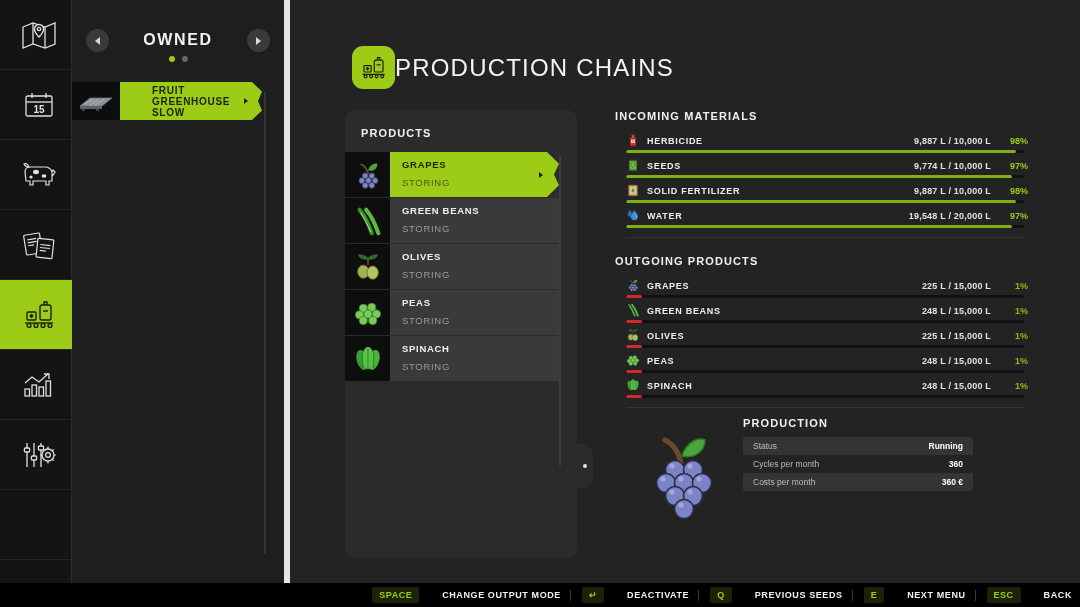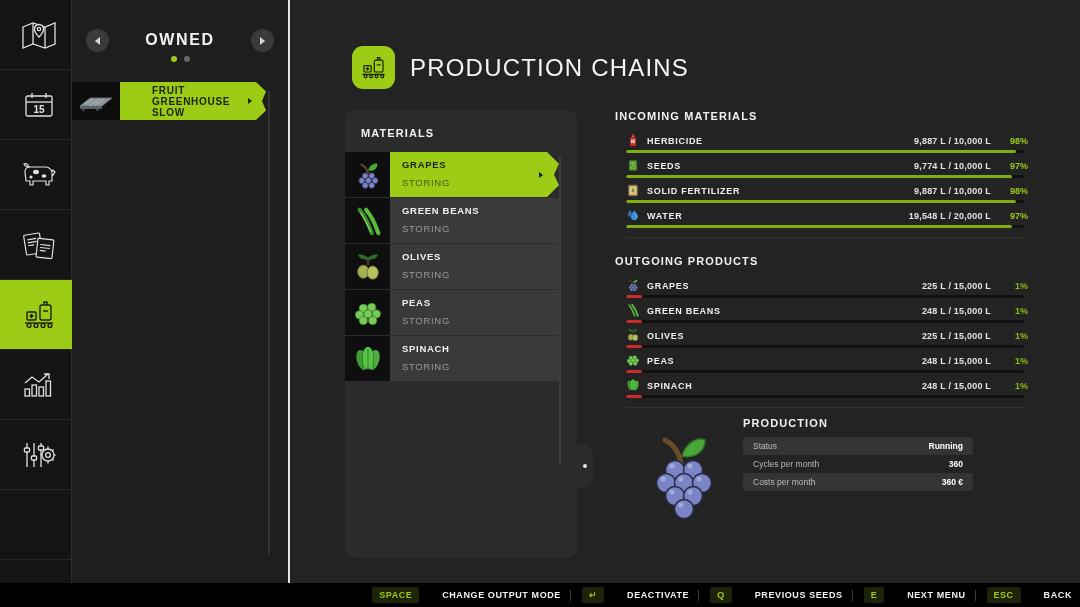--- a/index.html
+++ b/index.html
@@ -30,21 +30,21 @@
     display:flex; align-items:center; justify-content:flex-end;
     padding-right:3px;
   }
   .rail-nub::after { content:""; width:0;height:0;border-left:4px solid #1b1b1b;border-top:3px solid transparent;border-bottom:3px solid transparent; }
   .rail-item svg { display:block; }
   .rail-spacer { height:70px; border-bottom:1px solid #262626; }
 
   
   .owned {
     position:absolute; left:72px; top:0; width:218px; height:583px;
-    background:#1e1e1e; border-right:2px solid #e5e5e5;
+    background:#1e1e1e; border-right:6px solid #e5e5e5;
   }
   .owned-head { position:relative; height:72px; }
   .owned-title {
     position:absolute; left:0; right:0; top:31px; text-align:center;
     font-size:16px; font-weight:bold; letter-spacing:1.6px; color:#f2f2f2;
   }
   .arrow-btn {
     position:absolute; top:29px; width:23px; height:23px; border-radius:50%;
     background:#3a3a3a; display:flex; align-items:center; justify-content:center;
   }
@@ -71,21 +71,21 @@
   }
   .owned-tag::after {
     content:""; position:absolute; right:14px; top:50%; transform:translateY(-50%);
     width:0;height:0;border-left:4px solid #20240d;border-top:3px solid transparent;border-bottom:3px solid transparent;
   }
   .owned-scroll { position:absolute; right:18px; top:92px; width:2px; height:462px; background:#343434; }
 
   
   .main { position:absolute; left:290px; top:0; right:0; height:583px; background:#232323; }
 
-  .page-head { position:absolute; left:62px; top:46px; display:flex; align-items:center; gap:15px; }
+  .page-head { position:absolute; left:62px; top:46px; display:flex; align-items:center; }
   .page-icon { width:43px;height:43px;border-radius:11px; background:#9ccc15; display:flex;align-items:center;justify-content:center; }
   .page-title { font-size:24px; font-weight:normal; letter-spacing:1.2px; color:#f4f4f4; }
 
   
   .products-card {
     position:absolute; left:55px; top:110px; width:232px; height:448px;
     background:#2b2b2b; border-radius:9px;
   }
   .card-head {
     font-size:11px; font-weight:bold; letter-spacing:1.1px; color:#f0f0f0;
@@ -287,21 +287,21 @@
           <circle cx="7" cy="25.5" r="1.9"></circle>
           <circle cx="14" cy="25.5" r="1.9"></circle>
           <circle cx="21" cy="25.5" r="1.9"></circle>
           <circle cx="28" cy="25.5" r="1.9"></circle>
         </svg>
       </div>
       <div class="page-title">PRODUCTION CHAINS</div>
     </div>
 
     <div class="products-card">
-      <div class="card-head">MATERIALS</div>
+      <div class="card-head">PRODUCTS</div>
       <div class="prod-list" id="prod-list">
           <div class="prod-row sel">
             <div class="prod-thumb">
               <svg width="30" height="30" viewBox="0 0 32 32">
                 <path d="M16 14 C15 10 13 7 9 5" stroke="#6b4a2a" stroke-width="2.2" fill="none" stroke-linecap="round"></path>
                 <path d="M16 11 C18 5 23 3 26 4 C26 9 22 13 16 11 Z" fill="#4aa63a"></path>
                 <g fill="#7b84c4" stroke="#2a2c45" stroke-width="0.9">
                   <circle cx="13" cy="17" r="3.3"></circle>
                   <circle cx="20" cy="17" r="3.3"></circle>
                   <circle cx="9.5" cy="22" r="3.3"></circle>

